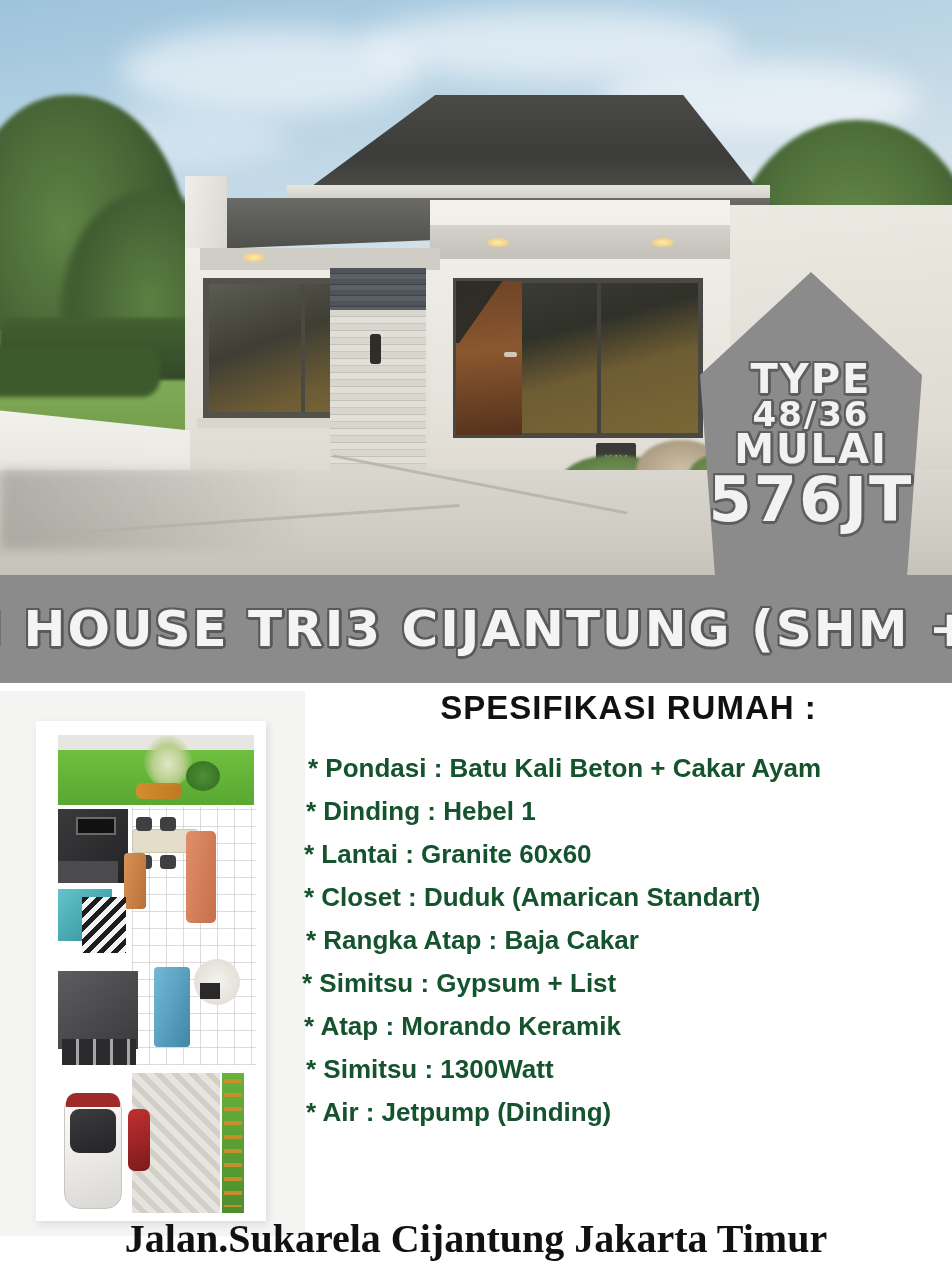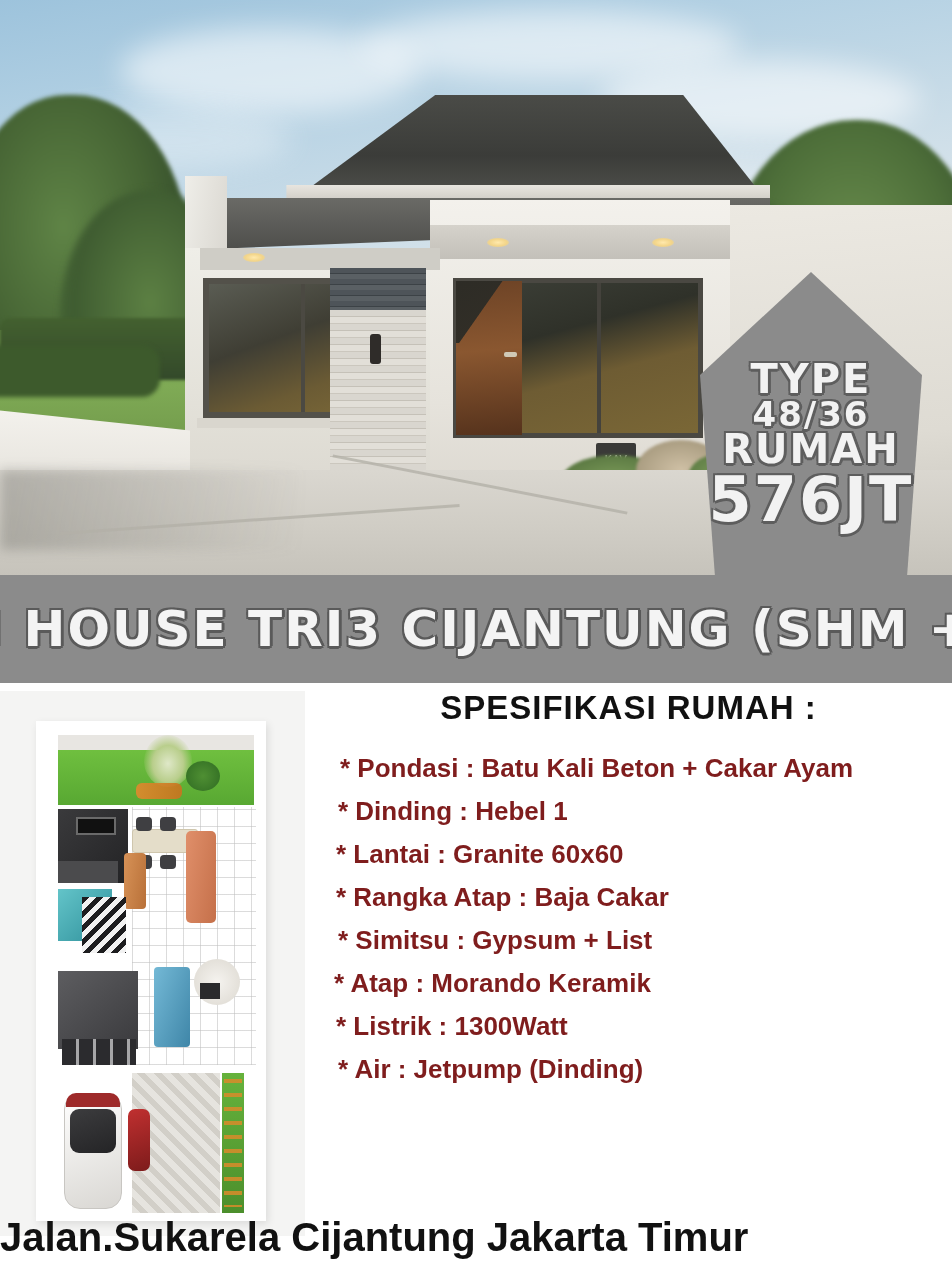--- a/index.html
+++ b/index.html
@@ -403,38 +403,38 @@
   .spec-head{
     position:absolute; left:305px; top:6px; width:647px;
     text-align:center; font-size:33px; font-weight:bold; color:#111;
     letter-spacing:1px;
   }
   .spec-list{
     position:absolute; left:300px; top:72px; width:652px;
     list-style:none;
   }
   .spec-item{
-    font-size:26px; font-weight:bold; color:#7f1d1d;
-    line-height:1.0; margin-bottom:17px; white-space:nowrap;margin-left:32px;
+    font-size:26px; font-weight:bold; color:#14532d;
+    line-height:1.0; margin-bottom:17px; white-space:nowrap;
   }
   .spec-item:nth-child(1){ padding-left:8px; }
   .spec-item:nth-child(2){ padding-left:6px; }
   .spec-item:nth-child(3){ padding-left:4px; }
   .spec-item:nth-child(4){ padding-left:4px; }
   .spec-item:nth-child(5){ padding-left:6px; }
   .spec-item:nth-child(6){ padding-left:2px; }
   .spec-item:nth-child(7){ padding-left:4px; }
   .spec-item:nth-child(8){ padding-left:6px; }
   .spec-item:nth-child(9){ padding-left:6px; }
   .spec-item:nth-child(10){ padding-left:10px; }
 
   .address-bar{
     position:absolute; left:0; top:532px; width:952px;
-    font-size:40px; font-weight:bold; color:#111;
-    letter-spacing:0px; white-space:nowrap;
+    text-align:center; font-size:40px; font-weight:bold; color:#111;
+    letter-spacing:0px; white-space:nowrap;font-family:Liberation Serif, serif;
   }
 </style>
 </head>
 <body>
 
 <div class="photo-section">
 
   <div class="sky"></div>
   <div class="cloud c1"></div>
   <div class="cloud c2"></div>
@@ -487,21 +487,21 @@
 
   <div class="front-wall"></div>
   <div class="driveway"></div>
   <div class="shadow-soft"></div>
   <div class="drive-line dline1"></div>
   <div class="drive-line dline2"></div>
 
   <div class="price-badge">
     <div class="badge-line badge-type">TYPE</div>
     <div class="badge-line badge-size">48/36</div>
-    <div class="badge-line badge-mulai">RUMAH</div>
+    <div class="badge-line badge-mulai">MULAI</div>
     <div class="badge-line badge-price">576JT</div>
   </div>
 
   <div class="title-banner">
     <span class="title-text">TOWN HOUSE TRI3 CIJANTUNG (SHM + IMB)</span>
   </div>
 </div>
 
 <div class="spec-section">
 
@@ -546,21 +546,22 @@
       <div class="pl-room pl-moto"></div>
     </div>
   </div>
 
   <div class="spec-head">SPESIFIKASI RUMAH :</div>
 
   <ul class="spec-list">
     <li class="spec-item">* Pondasi : Batu Kali Beton + Cakar Ayam</li>
     <li class="spec-item">* Dinding : Hebel 1</li>
     <li class="spec-item">* Lantai : Granite 60x60</li>
+    <li class="spec-item">* Closet : Duduk (Amarican Standart)</li>
     <li class="spec-item">* Rangka Atap : Baja Cakar</li>
     <li class="spec-item">* Simitsu : Gypsum + List</li>
     <li class="spec-item">* Atap : Morando Keramik</li>
-    <li class="spec-item">* Listrik : 1300Watt</li>
+    <li class="spec-item">* Simitsu : 1300Watt</li>
     <li class="spec-item">* Air : Jetpump (Dinding)</li>
   </ul>
 
   <div class="address-bar">Jalan.Sukarela Cijantung Jakarta Timur</div>
 </div>
 
 </body></html>

